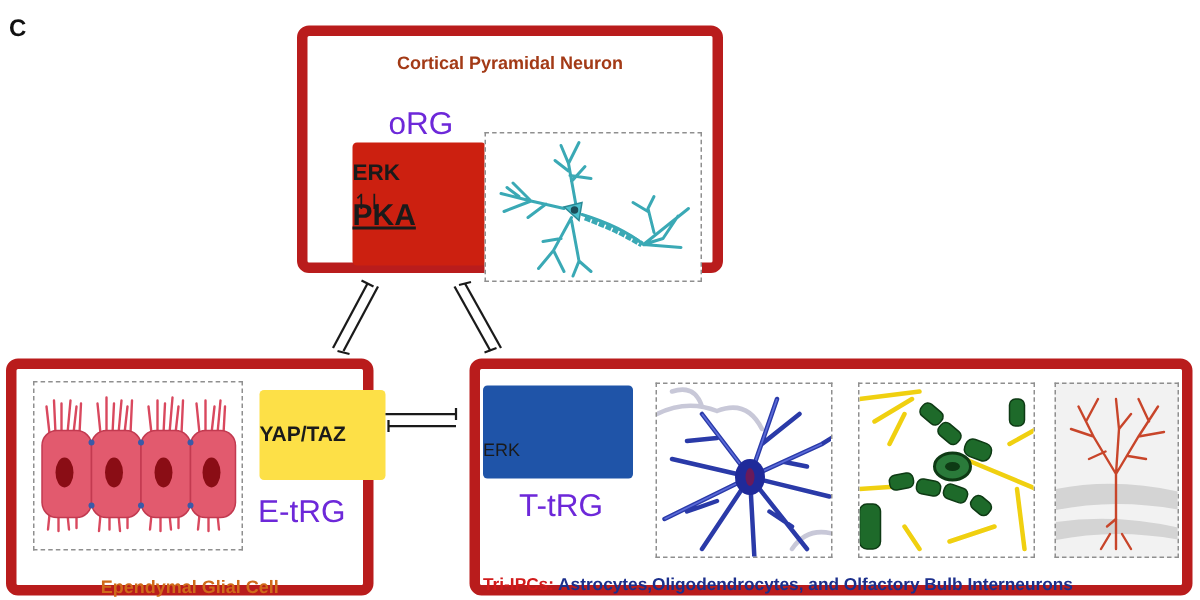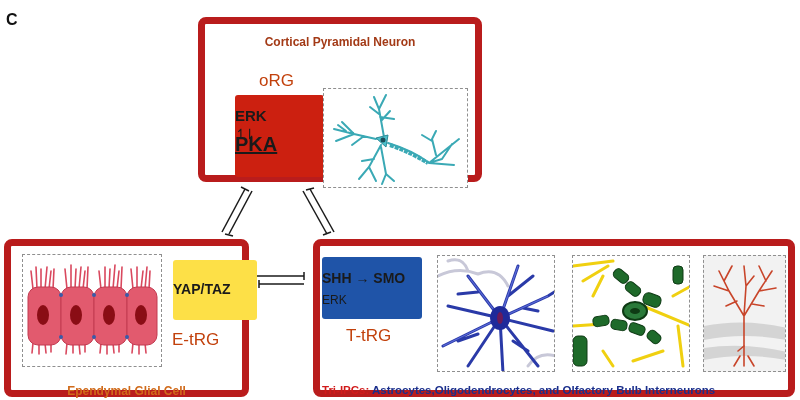--- a/index.html
+++ b/index.html
@@ -9,21 +9,21 @@
   .panel-letter { position: absolute; left: 6px; top: 11px; font-size: 16px; font-weight: bold; color: #111; }
 
   .box { position: absolute; border: 7px solid #b91c1c; border-radius: 8px; background: #fff; }
   #box-top { left: 198px; top: 17px; width: 284px; height: 165px; }
   #box-left { left: 4px; top: 239px; width: 245px; height: 158px; }
   #box-right { left: 313px; top: 239px; width: 482px; height: 158px; }
 
   .title-text { position: absolute; font-weight: bold; font-size: 12px; white-space: nowrap; }
   #top-title { left: 0; width: 100%; top: 11px; text-align: center; color: #a33a16; }
 
-  .plain-label { position: absolute; font-size: 17px; color: #c2410c; }
+  .plain-label { position: absolute; font-size: 21px; color: #6d28d9; }
   #org-label { left: 54px; top: 47px; }
   #etrg-label { left: 161px; top: 56px; }
   #ttrg-label { left: 26px; top: 80px; }
 
   .sig-box { position: absolute; border-radius: 3px; font-weight: bold; color: #1a1a1a; text-align: left; }
   #sig-orange { left: 30px; top: 71px; width: 89px; height: 82px; background: #cc2010; }
   #sig-orange .l1 { position: absolute; left: 0; width: 100%; top: 12px; font-size: 15px; }
   #sig-orange .arr { position: absolute; left: 0; width: 100%; top: 31px; font-size: 14px; font-weight: normal; letter-spacing: -3px; }
   #sig-orange .l2 { position: absolute; left: 0; width: 100%; top: 38px; font-size: 20px; text-decoration: underline; }
 
@@ -114,21 +114,20 @@
   </div>
   <div class="sig-box" id="sig-green">
     <span>YAP/TAZ</span>
   </div>
   <div class="plain-label" id="etrg-label" style="top:84px;">E-tRG</div>
   <div class="title-text" id="left-caption">Ependymal Glial Cell</div>
 </div>
 
 <div class="box" id="box-right">
   <div class="sig-box" id="sig-blue">
-    <div class="l1">SHH → SMO</div>
     <div class="l2">ERK</div>
   </div>
   <div class="plain-label" id="ttrg-label">T-tRG</div>
 
   <div class="dash" id="astro-frame">
     <svg width="118" height="117" viewBox="0 0 118 117">
       <g stroke="#c8c8d8" stroke-width="3" fill="none" stroke-linecap="round">
         <path d="M0 20 Q20 10 40 18 Q60 10 70 30 M10 5 Q25 0 30 15 M90 110 Q100 95 118 100"></path>
       </g>
       <g stroke="#2a3aa8" stroke-width="3" fill="none" stroke-linecap="round">

